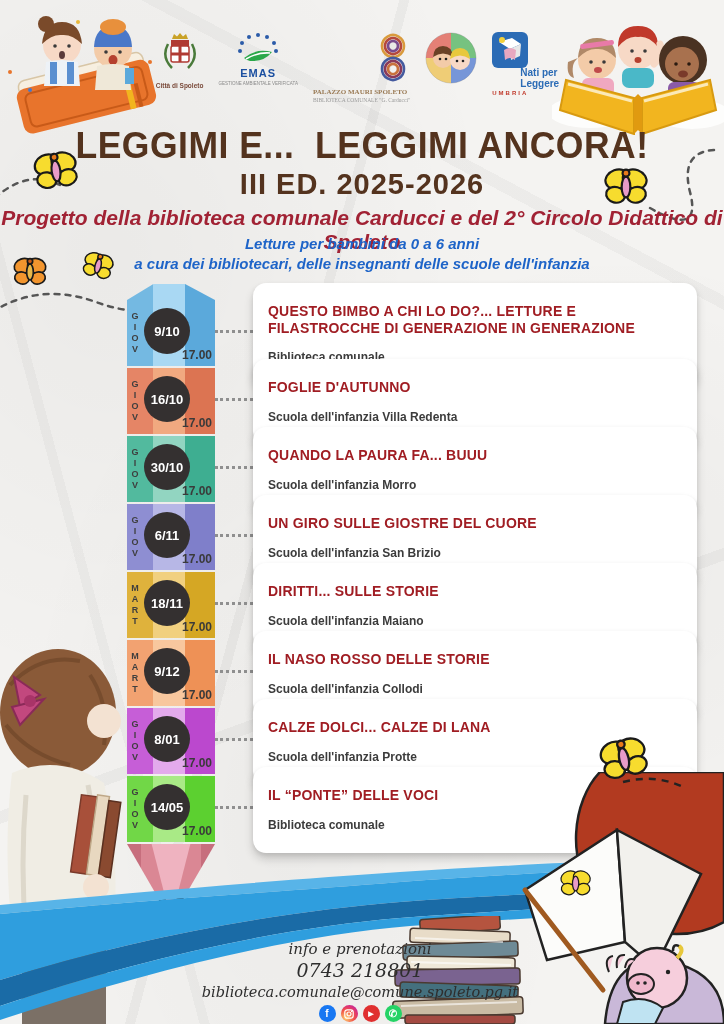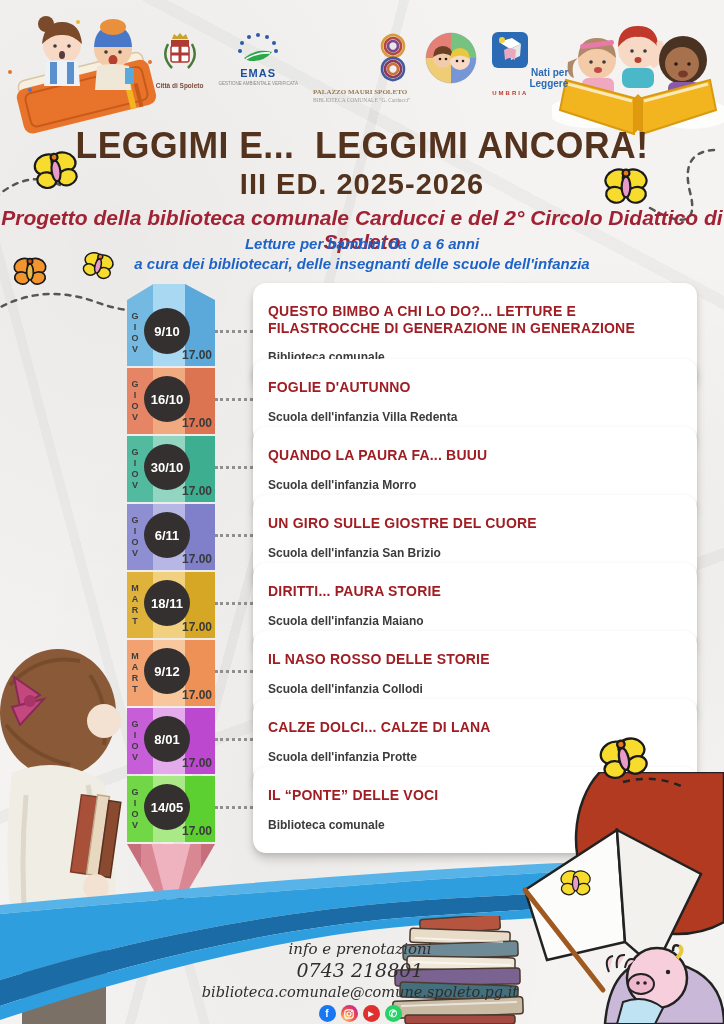--- a/index.html
+++ b/index.html
@@ -17,21 +17,21 @@
       radial-gradient(ellipse at 40% 80%, rgba(0,0,0,.035), transparent 45%);
   }
   
   .logos{position:absolute;top:32px;left:0;right:0;display:flex;justify-content:center;align-items:flex-start;gap:15px;z-index:6;}
   .logo{display:flex;flex-direction:column;align-items:center;}
   .logo-cap{font:700 6.5px/1.2 "Liberation Sans",sans-serif;color:#7A4A3A;margin-top:2px;text-align:center;}
   .logo-cap.gray{color:#8A8A8A;font-weight:400;}
   .emas-word{font:800 11px/1 "Liberation Sans",sans-serif;color:#1B4FA0;letter-spacing:1px;text-align:right;}
   .pm-text{font:700 7px/1.25 "Liberation Serif",serif;color:#9A7A54;text-align:left;}
   .pm-sub{font:400 5.5px/1.2 "Liberation Serif",serif;color:#9A9A9A;}
-  .npl-text{font:800 10px/1.05 "Liberation Sans",sans-serif;color:#2B6BB5;text-align:right;width:48px;margin-left:28px;}
+  .npl-text{font:800 10px/1.05 "Liberation Sans",sans-serif;color:#2B6BB5;text-align:left;width:48px;margin-left:28px;}
   .npl-sub{font:700 6px/1.4 "Liberation Sans",sans-serif;color:#C0392B;letter-spacing:2px;}
   
   .title{position:absolute;top:127px;left:0;right:0;text-align:center;font-weight:800;font-size:37px;line-height:1;color:#54331E;transform:scaleX(.96);letter-spacing:.5px;z-index:6;white-space:pre;}
   .edition{position:absolute;top:168px;left:0;right:0;text-align:center;font-weight:800;font-size:29px;color:#54331E;z-index:6;letter-spacing:1px;}
   .subtitle{position:absolute;top:206px;left:0;right:0;text-align:center;font-style:italic;font-weight:700;font-size:21px;color:#A12234;z-index:6;}
   .intro{position:absolute;top:234px;left:0;right:0;text-align:center;font-style:italic;font-weight:700;font-size:15px;line-height:1.33;color:#1E64C8;z-index:6;}
   
   .schedule{position:absolute;left:127px;top:300px;width:570px;z-index:10;}
   .row{display:flex;height:68px;align-items:center;}
   .segment{position:relative;width:88px;height:66px;align-self:flex-start;
@@ -358,21 +358,21 @@
     <div class="row">
       <div class="segment" style="--c-mid: #DFB23C; --c-light: #F1D07F; --c-dark: #D5A724;">
         <span class="day">MART</span>
         <span class="date-circle">
               <span>18/11</span>
             </span>
         <span class="time">17.00</span>
       </div>
       <div class="connector"></div>
       <div class="card">
-        <div class="card-title">DIRITTI... PAURA STORIE</div>
+        <div class="card-title">DIRITTI... SULLE STORIE</div>
         <div class="card-loc">Scuola dell'infanzia Maiano</div>
       </div>
     </div>
 
     <div class="row">
       <div class="segment" style="--c-mid: #F2A271; --c-light: #F8C79E; --c-dark: #EE9156;">
         <span class="day">MART</span>
         <span class="date-circle">
               <span>9/12</span>
             </span>

